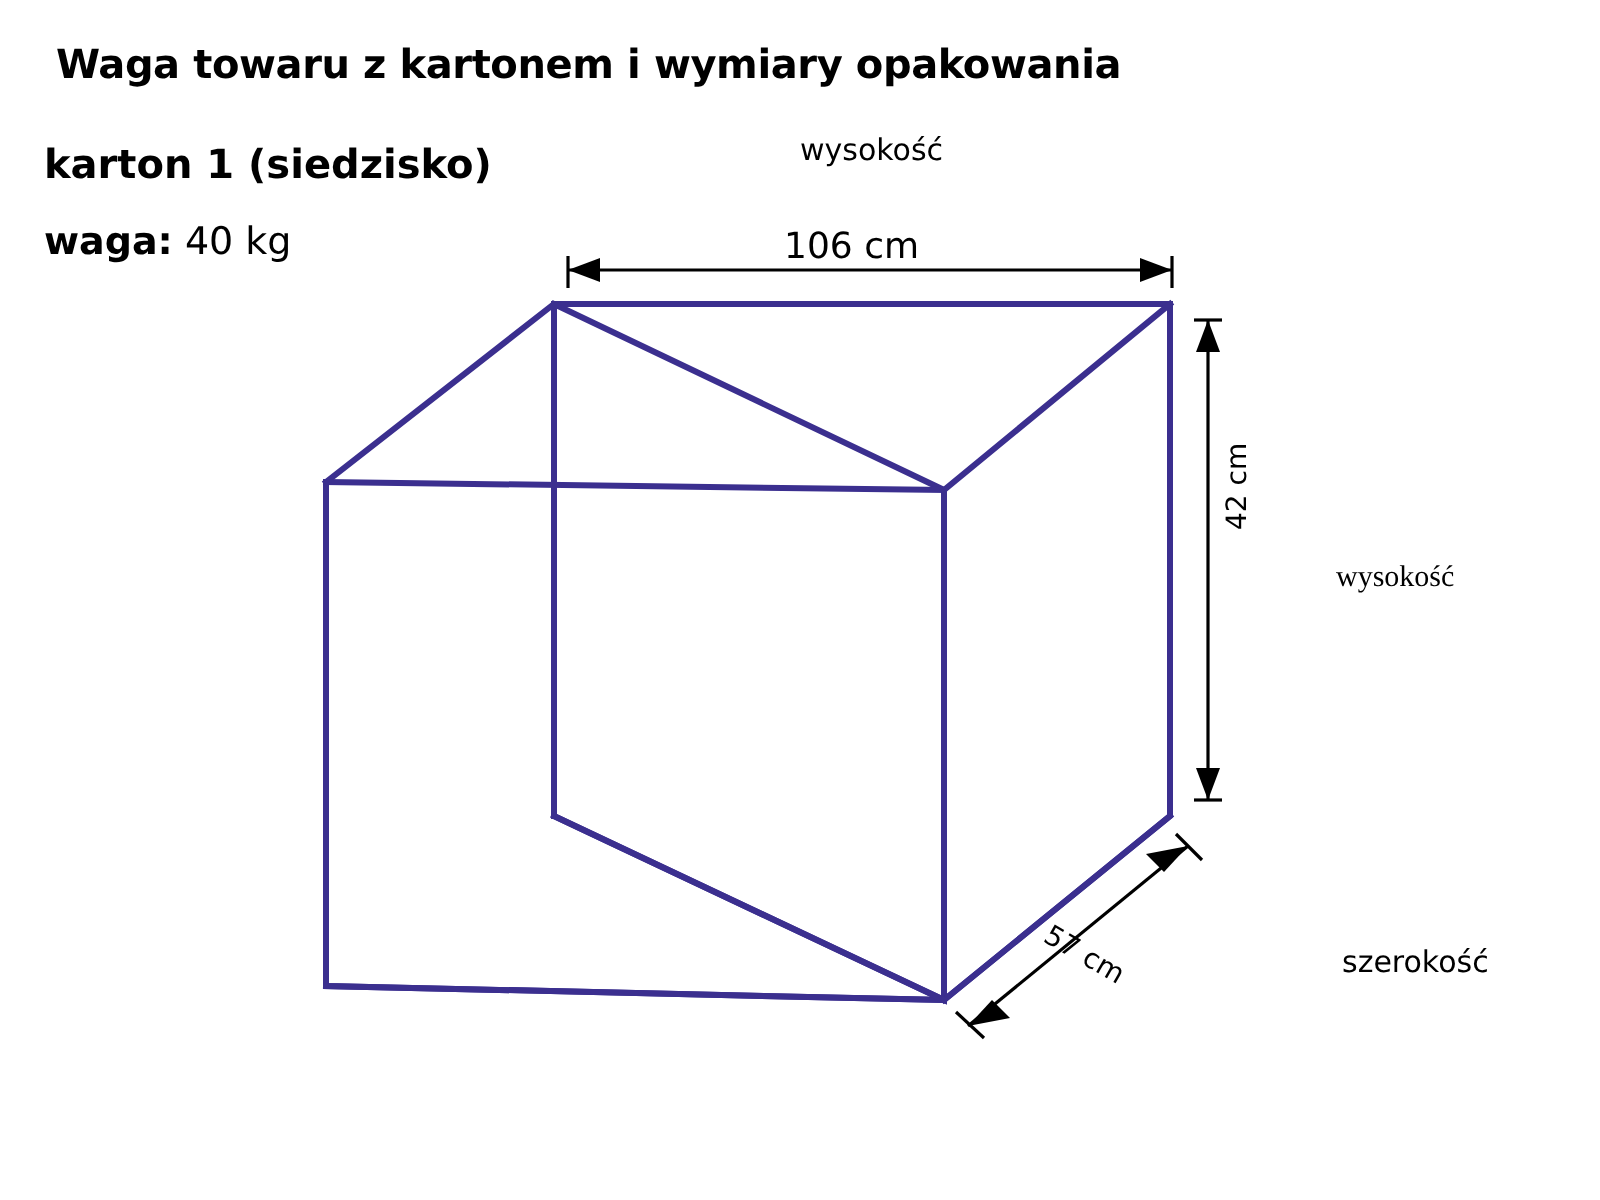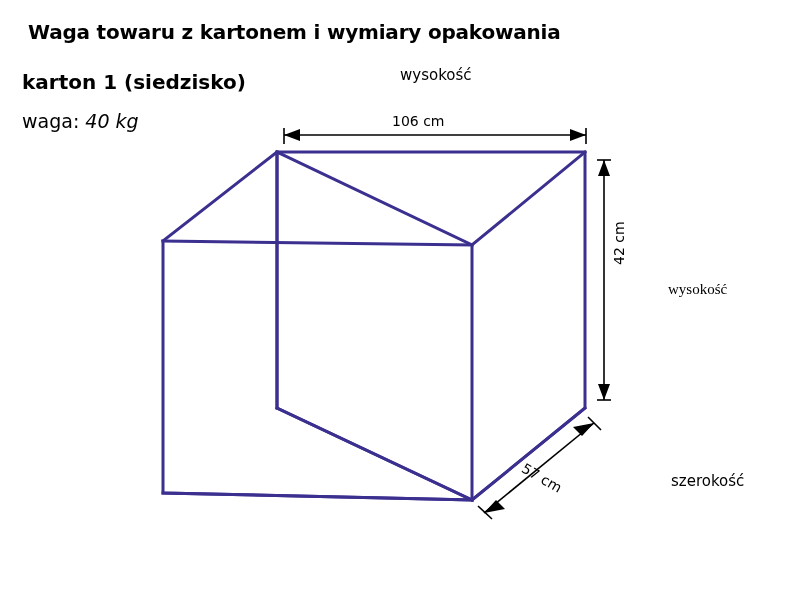--- a/index.html
+++ b/index.html
@@ -38,26 +38,25 @@
     top: 70px;
     font-size: 20px;
     font-weight: bold;
   }
   .weight-line {
     left: 22px;
     top: 110px;
     font-size: 19px;
   }
   .weight-line .wlabel {
-    font-weight: normal;
+    font-weight: bold;
     margin-top: 24px;
   }
   .weight-line .wvalue {
     font-weight: normal;
-    font-style: italic;
   }
   .dim-word {
     font-size: 15px;
     font-weight: normal;
     color: #000;
   }
   .dlugosc {
     left: 400px;
     top: 66px;
   }
@@ -67,21 +66,21 @@
     font-family: Liberation Serif, serif;
   }
   .szerokosc {
     left: 640px;
     top: 472px;
     margin-left: 31px;
   }
   .meas-top {
     left: 392px;
     top: 113px;
-    font-size: 14px;
+    font-size: 18px;
   }
   .meas-right {
     left: 611px;
     top: 265px;
     font-size: 14px;
     transform: rotate(-90deg);
     transform-origin: left top;
   }
   .meas-diag {
     left: 527px;

